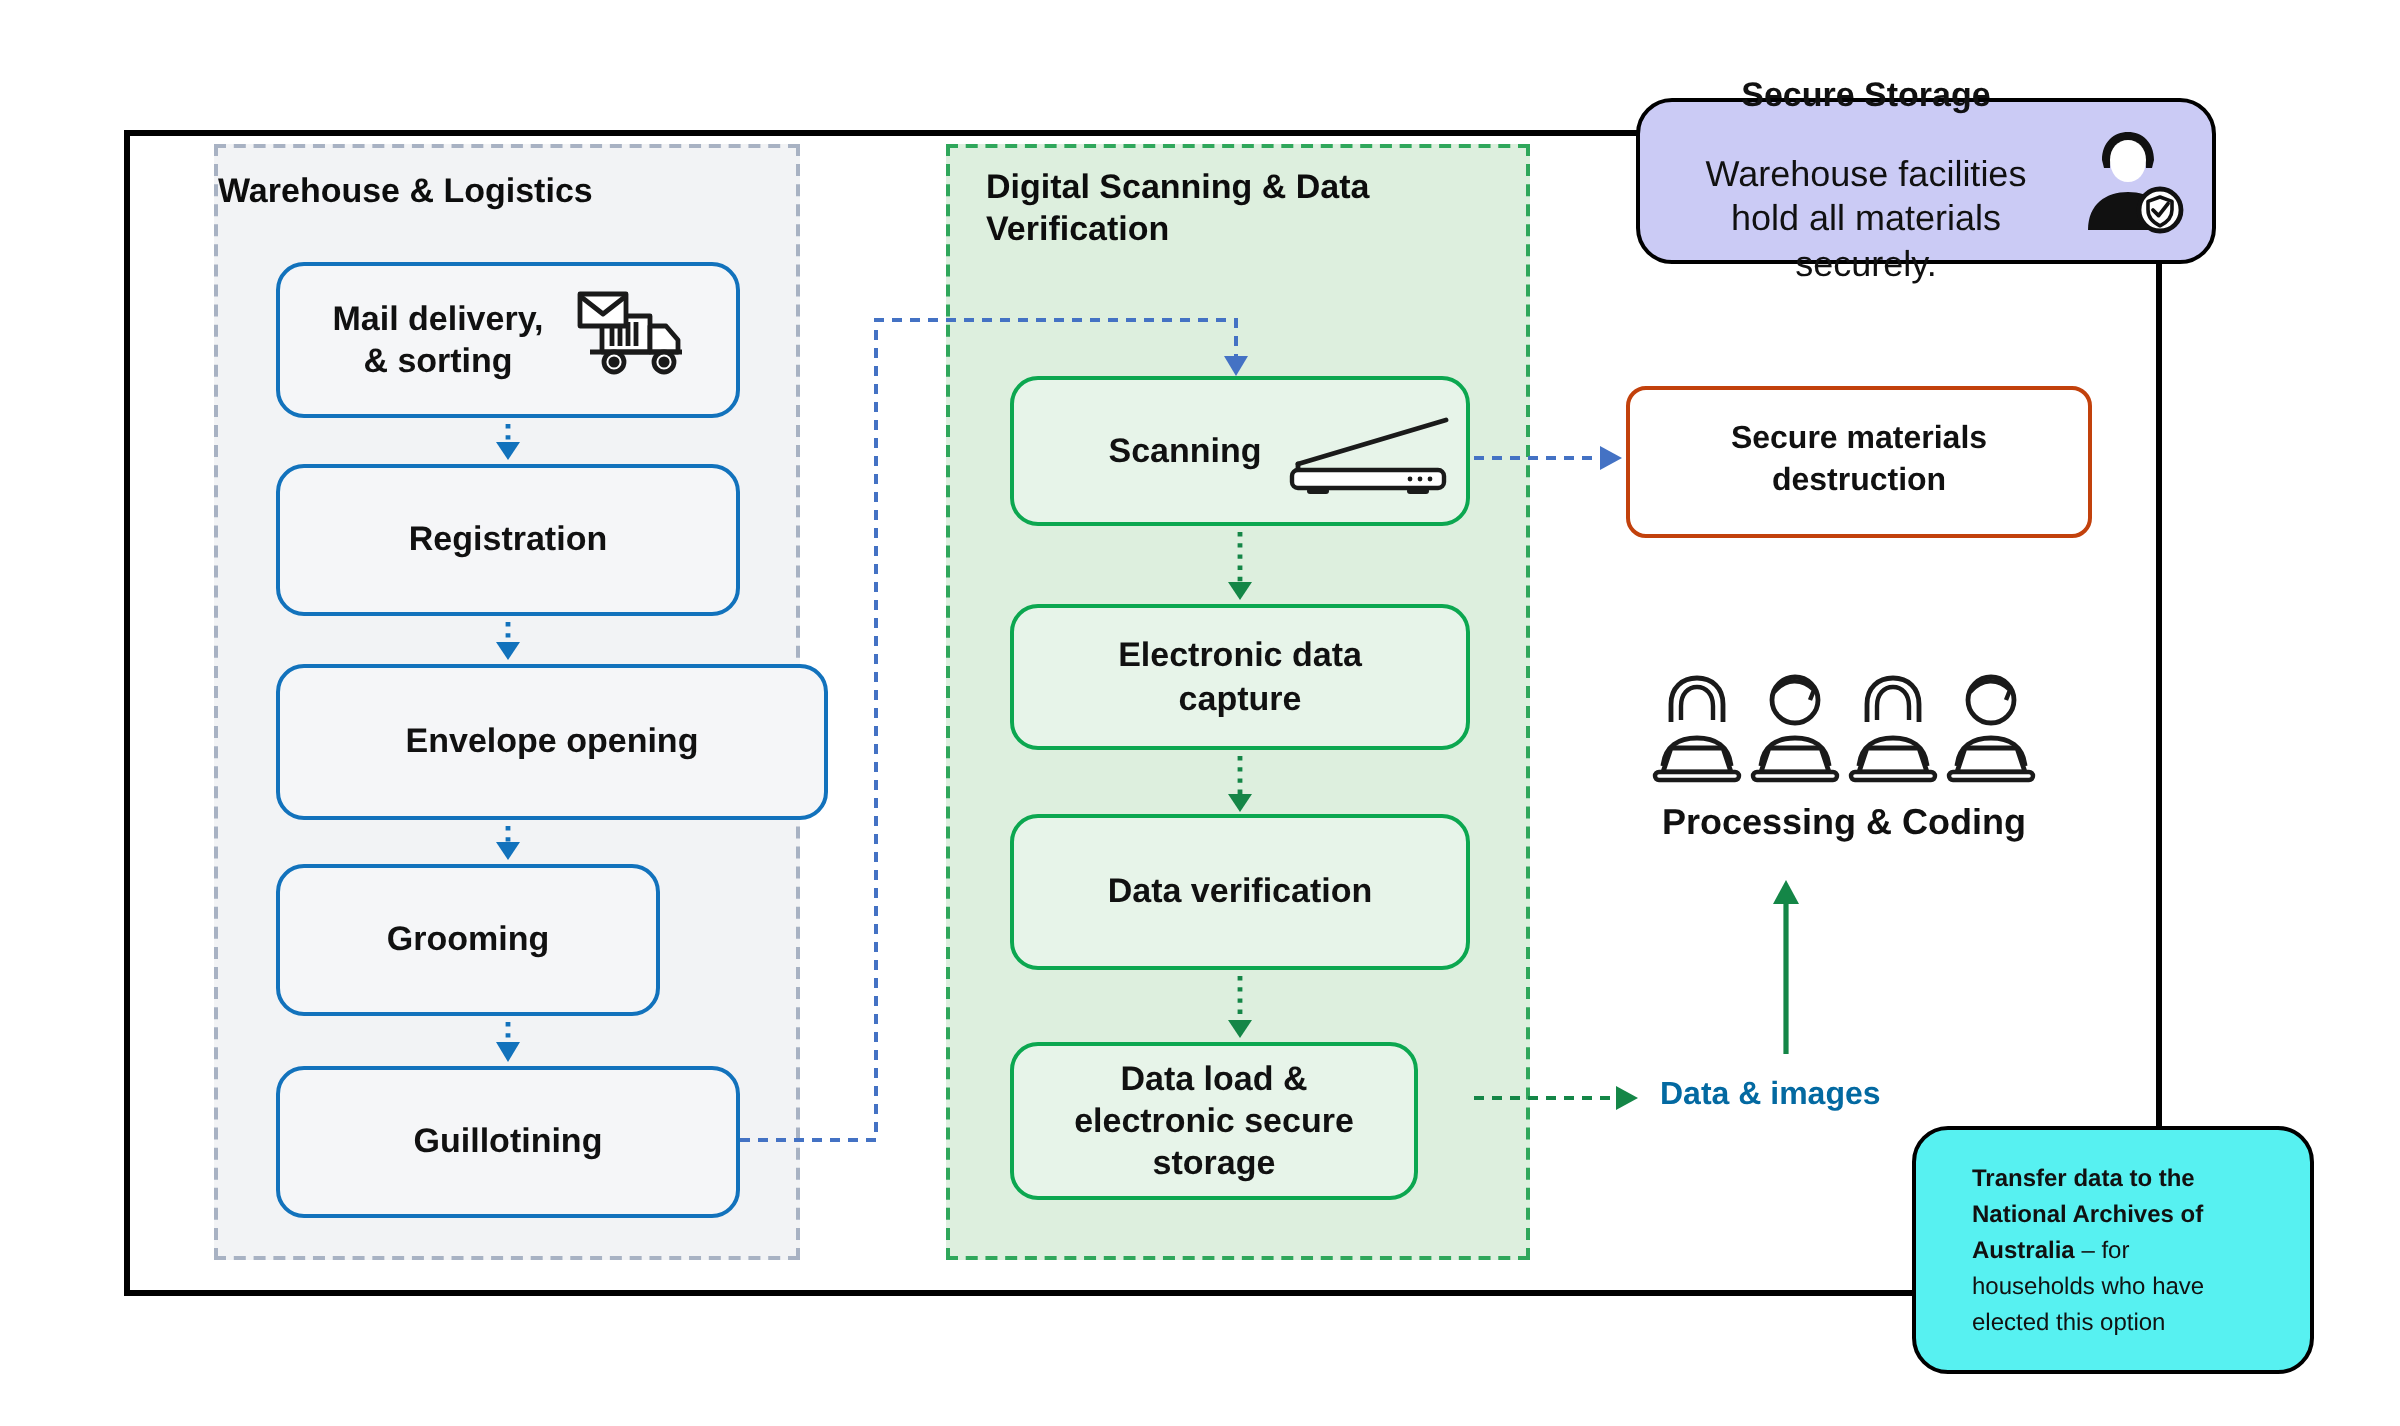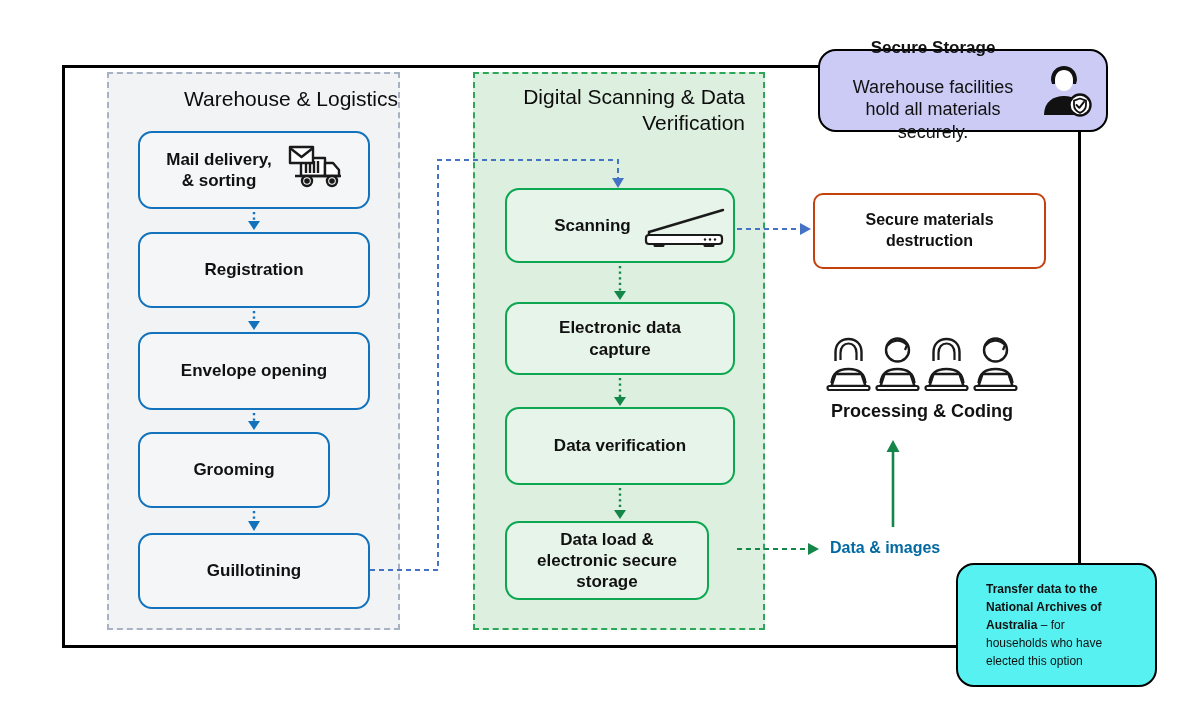--- a/index.html
+++ b/index.html
@@ -5,40 +5,40 @@
   html,body{margin:0;padding:0;background:#ffffff;}
   .canvas{position:relative;width:1200px;height:713px;background:#fff;
           font-family:"Liberation Sans", sans-serif;color:#111;overflow:hidden;}
 
   
   .frame{position:absolute;left:62px;top:65px;width:1013px;height:577px;
          border:3px solid #000;z-index:1;background:#fff;}
 
   
   .container{position:absolute;z-index:2;box-sizing:border-box;}
-  .container .title{font-weight:400;font-size:21px;text-align:right;
+  .container .title{font-weight:700;font-size:17px;text-align:left;
                     line-height:1.22;color:#0d0d0d;}
   .wh-container{left:107px;top:72px;width:293px;height:558px;
                 background:#f2f3f5;border:2px dashed #a8b2c3;}
   .wh-container .title{margin-top:12px;}
   .dg-container{left:473px;top:72px;width:292px;height:558px;
                 background:#ddefde;border:2px dashed #2fa75b;}
   .dg-container .title{margin-top:10px;padding:0 18px;}
 
   
   .pbox{position:absolute;z-index:3;box-sizing:border-box;border-radius:14px;
         display:flex;align-items:center;justify-content:center;
         font-weight:700;font-size:17px;text-align:center;line-height:1.25;gap:8px;}
   .blue-box{border:2px solid #1272bc;background:#f5f6f8;}
   .green-box{border:2px solid #0ca750;background:#e7f4e9;}
 
   .b-mail{left:138px;top:131px;width:232px;height:78px;}
   .b-mail .txt{width:120px;}
   .b-reg{left:138px;top:232px;width:232px;height:76px;}
-  .b-env{left:138px;top:332px;width:232px;height:78px;}
+  .b-env{left:138px;top:332px;width:276px;height:78px;}
   .b-groom{left:138px;top:432px;width:192px;height:76px;}
   .b-guil{left:138px;top:533px;width:232px;height:76px;}
 
   .b-scan{left:505px;top:188px;width:230px;height:75px;gap:12px;padding-left:41px;}
   .b-ecap{left:505px;top:302px;width:230px;height:73px;padding:0 30px;}
   .b-dver{left:505px;top:407px;width:230px;height:78px;}
   .b-dload{left:505px;top:521px;width:204px;height:79px;padding:0 14px;}
 
   
   .dest-box{position:absolute;left:813px;top:193px;width:233px;height:76px;z-index:3;

